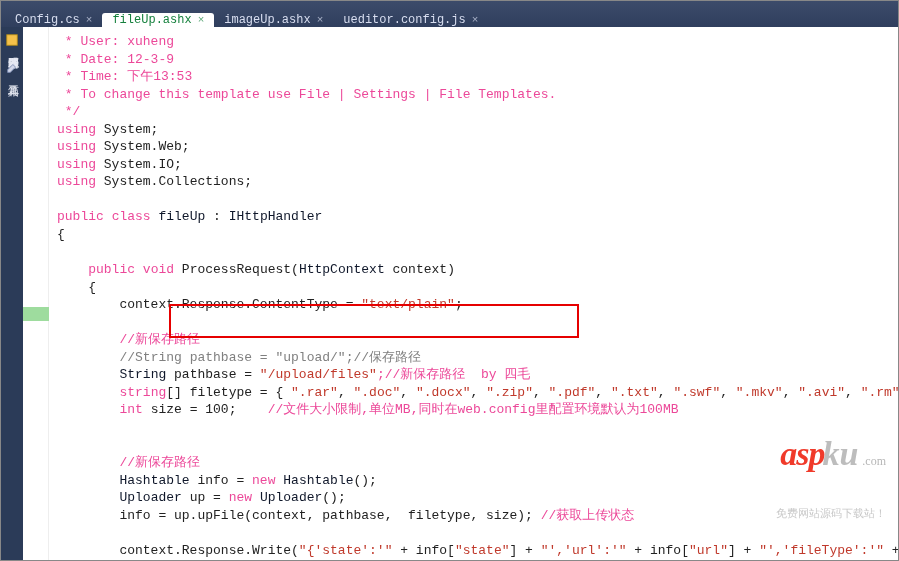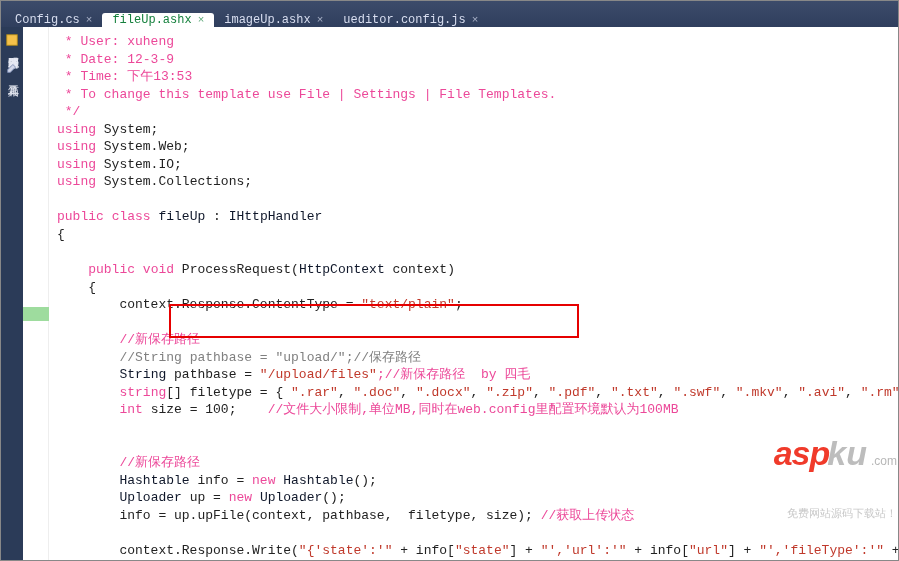--- a/index.html
+++ b/index.html
@@ -15,21 +15,21 @@
 .sidetab .ico { width: 14px; height: 14px; display: inline-block; writing-mode: horizontal-tb; }
 .gutter { width: 26px; background: #fff; border-right: 1px solid #eee; }
 .marker { width: 26px; height: 14px; margin-top: 280px; background: #9edc9e; }
 .editor { flex: 1; background: #fff; padding: 6px 0 6px 8px; white-space: pre; overflow: hidden; line-height: 1.35; color: #222; position: relative; }
 .c-com { color: #ec4899; }
 .c-kw { color: #ec4899; }
 .c-type { color: #0f172a; }
 .c-str { color: #c0392b; }
 .c-com2 { color: #808080; }
 .redbox { position: absolute; border: 2px solid #e60000; left: 120px; top: 277px; width: 410px; height: 34px; pointer-events: none; }
-.wm { position: absolute; right: 1px; bottom: 4px; font-family: Liberation Sans, sans-serif; pointer-events: none; text-align: right; }
+.wm { position: absolute; right: 12px; bottom: 4px; font-family: Liberation Serif, serif; pointer-events: none; text-align: right; }
 .wm .a { font-size: 34px; font-style: italic; font-weight: bold; color: #f03a2a; letter-spacing: -1px; }
 .wm .b { font-size: 34px; font-style: italic; font-weight: bold; color: #bdbdbd; margin-left: -2px; }
 .wm .c { font-size: 12px; color: #b7b7b7; margin-left: 4px; }
 .wm .sub { font-size: 11px; color: #c9c9c9; margin-top: -6px; }
 </style>
 </head>
 <body>
 
 <div class="frame">
   <div class="tabbar" id="tabbar">

